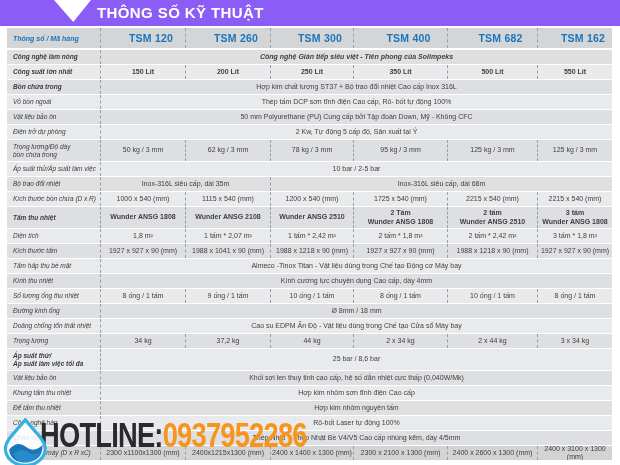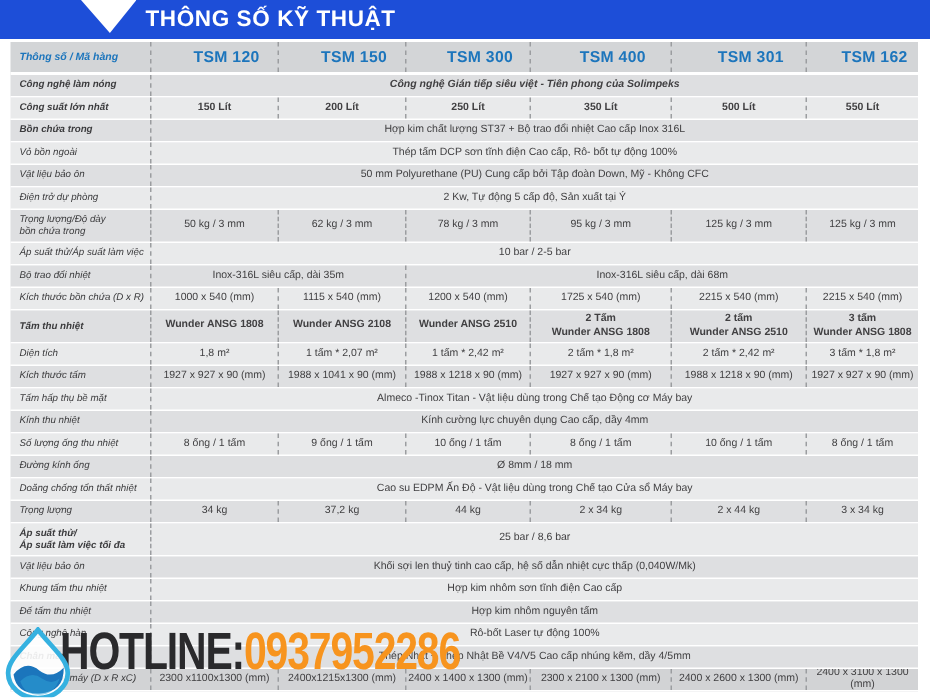--- a/index.html
+++ b/index.html
@@ -5,21 +5,21 @@
   html,body{margin:0;padding:0;}
   body{
     width:620px;height:465px;position:relative;overflow:hidden;
     background:#ffffff;
     font-family:"Liberation Sans", sans-serif;
     -webkit-font-smoothing:antialiased;
   }
   
   .banner{
     position:absolute;left:0;top:0;width:620px;height:26px;
-    background:#1d4ed8;
+    background:#8b5cf6;
   }
   .banner-title{
     position:absolute;left:97px;top:0;height:26px;line-height:26px;
     color:#ffffff;font-size:15px;font-weight:bold;letter-spacing:.4px;
     white-space:nowrap;
   }
   .banner-notch{
     position:absolute;left:54px;top:0;width:37px;height:22px;
     background:#ffffff;
     clip-path:polygon(0 0,100% 0,52% 100%);
@@ -83,24 +83,24 @@
 
 <div class="banner">
   <div class="banner-notch"></div>
   <div class="banner-title">THÔNG SỐ KỸ THUẬT</div>
 </div>
 
 <div class="tbl">
   <div class="hrow">
     <div class="corner" style="width:93px">Thông số / Mã hàng</div>
     <div class="hcell" style="width:85px">TSM 120</div>
-    <div class="hcell" style="width:85px">TSM 150</div>
+    <div class="hcell" style="width:85px">TSM 260</div>
     <div class="hcell" style="width:83px">TSM 300</div>
     <div class="hcell" style="width:94px">TSM 400</div>
-    <div class="hcell" style="width:90px">TSM 301</div>
+    <div class="hcell" style="width:90px">TSM 682</div>
     <div class="hcell" style="width:75px">TSM 162</div>
   </div>
   <div>
       <div class="row">
         <div class="lbl b" style="width: 93px;">Công nghệ làm nóng</div>
         <div class="val vbi" style="width: 512px;">Công nghệ Gián tiếp siêu việt - Tiên phong của Solimpeks</div>
       </div>
       <div class="row alt">
         <div class="lbl b" style="width: 93px;">Công suất lớn nhất</div>
         <div class="val vb" style="width: 85px;">150 Lít</div>

